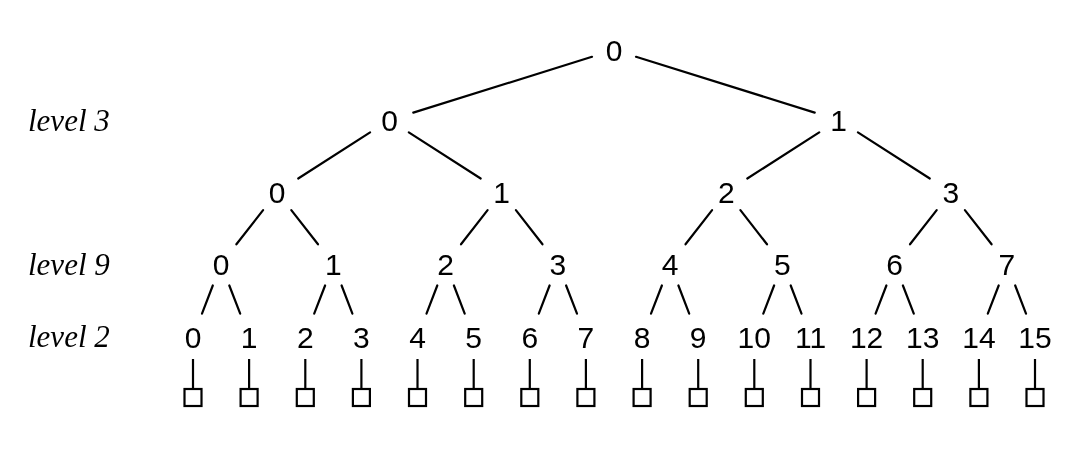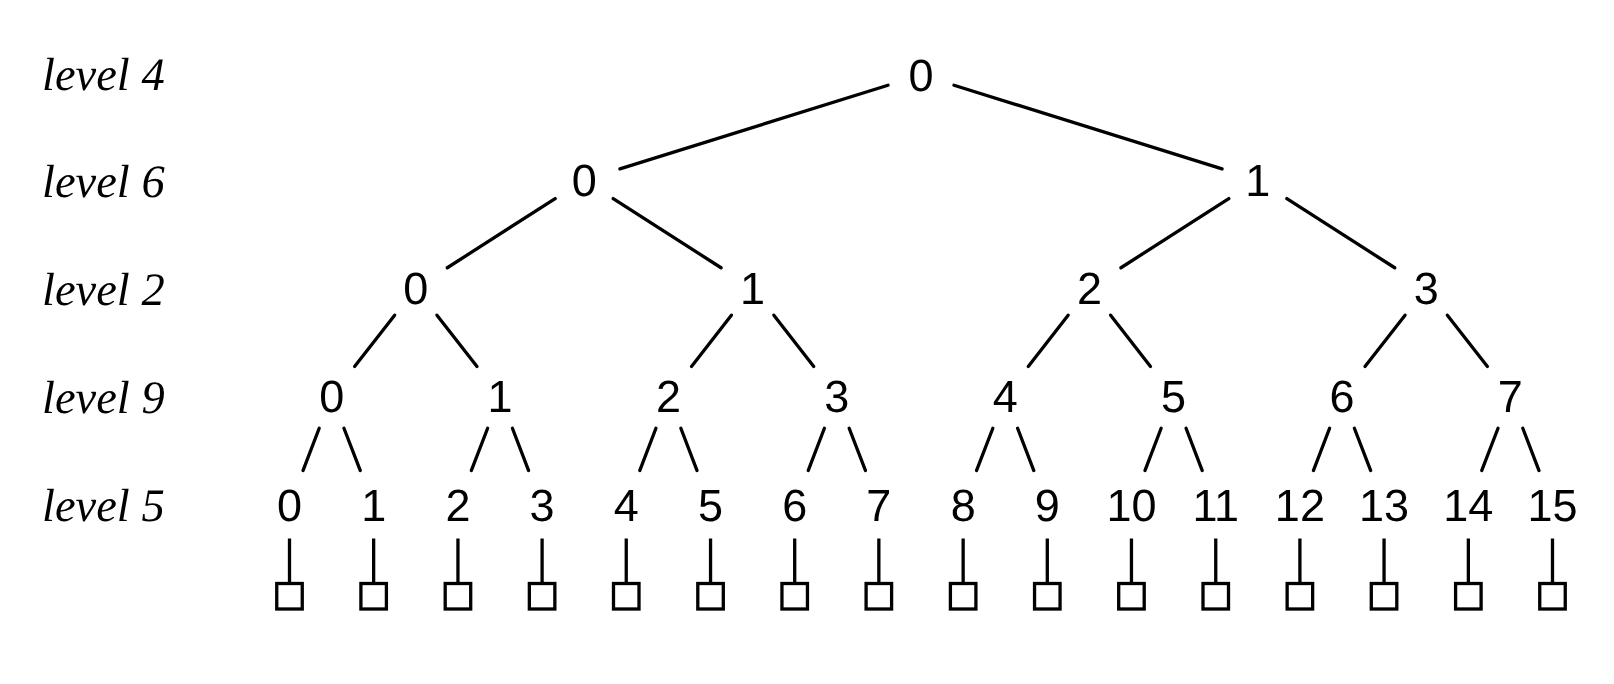--- a/index.html
+++ b/index.html
@@ -128,18 +128,16 @@
       <rect x="802.0" y="389" width="17" height="17" fill="none" stroke="#000000" stroke-width="2.2"></rect>
       <line x1="866.6" y1="359" x2="866.6" y2="389" stroke="#000000" stroke-width="2.2"></line>
       <rect x="858.1" y="389" width="17" height="17" fill="none" stroke="#000000" stroke-width="2.2"></rect>
       <line x1="922.7" y1="359" x2="922.7" y2="389" stroke="#000000" stroke-width="2.2"></line>
       <rect x="914.2" y="389" width="17" height="17" fill="none" stroke="#000000" stroke-width="2.2"></rect>
       <line x1="978.9" y1="359" x2="978.9" y2="389" stroke="#000000" stroke-width="2.2"></line>
       <rect x="970.4" y="389" width="17" height="17" fill="none" stroke="#000000" stroke-width="2.2"></rect>
       <line x1="1035.0" y1="359" x2="1035.0" y2="389" stroke="#000000" stroke-width="2.2"></line>
       <rect x="1026.5" y="389" width="17" height="17" fill="none" stroke="#000000" stroke-width="2.2"></rect>
     </svg>
-  <div class="level-label" style="top:34px">level 4</div>
-  <div class="level-label" style="top:105px">level 6</div>
-  <div class="level-label" style="top:177px">level 2</div>
+  <div class="level-label" style="top:105px">level 3</div>
   <div class="level-label" style="top:249px">level 9</div>
-  <div class="level-label" style="top:321px">level 5</div>
+  <div class="level-label" style="top:321px">level 2</div>
 </div>
 
 </body></html>

